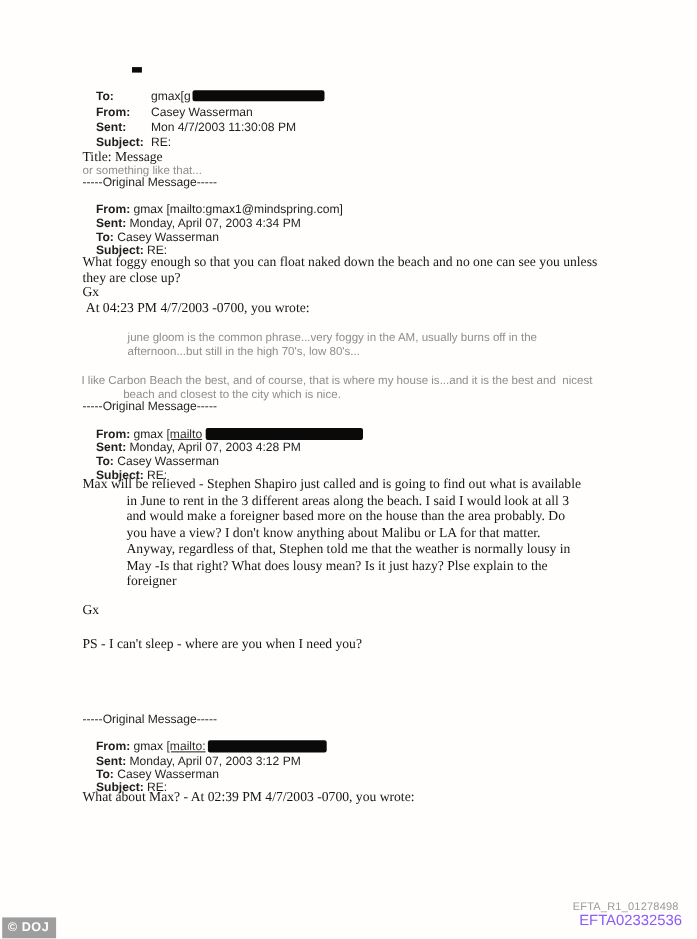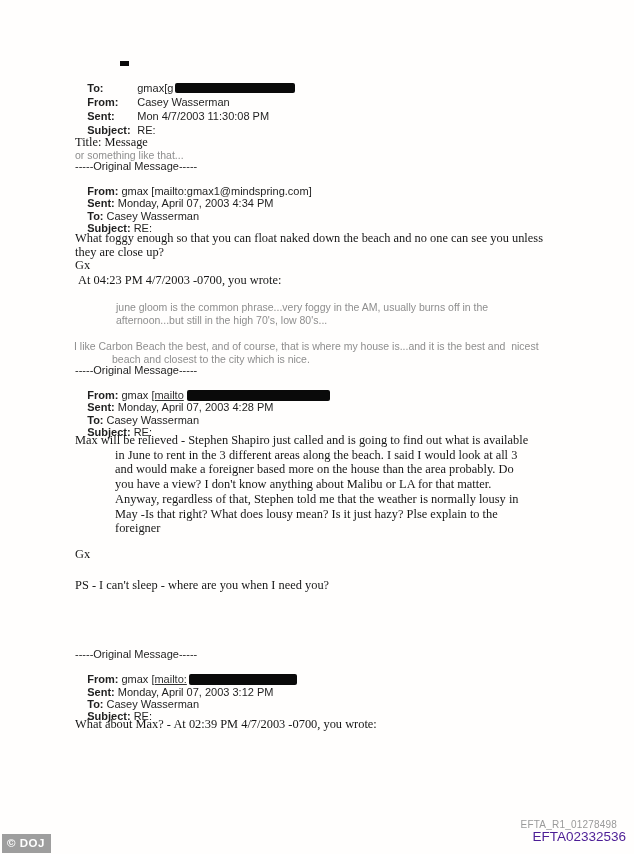--- a/index.html
+++ b/index.html
@@ -13,23 +13,23 @@
   .b{font-weight:bold;}
   .lbl{display:inline-block;width:50px;font-weight:bold;}
   .val{display:inline;}
   .sp{margin-left:3px;}
   .lnk{text-decoration:underline;color:#303030;}
   .bar{display:inline-block;background:#0a0a0a;border-radius:2px;}
   .bar1{width:120px;height:10px;margin-left:2px;vertical-align:-1px;}
   .bar2{width:143px;height:11px;margin-left:3px;vertical-align:-2px;}
   .bar3{width:108px;height:11px;margin-left:2px;vertical-align:-2px;}
   .dot{position:absolute;left:120px;top:61px;width:9px;height:5px;background:#0a0a0a;}
-  .refs{position:absolute;top:819px;right:8px;text-align:right;}
+  .refs{position:absolute;top:819px;right:8px;text-align:center;}
   .ref-small{display:block;font-size:10px;color:#9a9a9a;letter-spacing:.2px;padding-right:9px;line-height:11px;}
-  .ref-large{display:block;font-size:13.5px;color:#4c1d95;line-height:14px;}
+  .ref-large{display:block;font-size:13.5px;color:#8b5cf6;line-height:14px;}
   .doj{position:absolute;left:2px;top:834px;background:#9e9e9e;color:#ffffff;
        font-weight:bold;font-size:11.5px;padding:3px 6px 4px 5px;letter-spacing:.5px;}
 </style>
 </head>
 <body>
 
 <div class="page">
 
   <div class="dot"></div>
 

